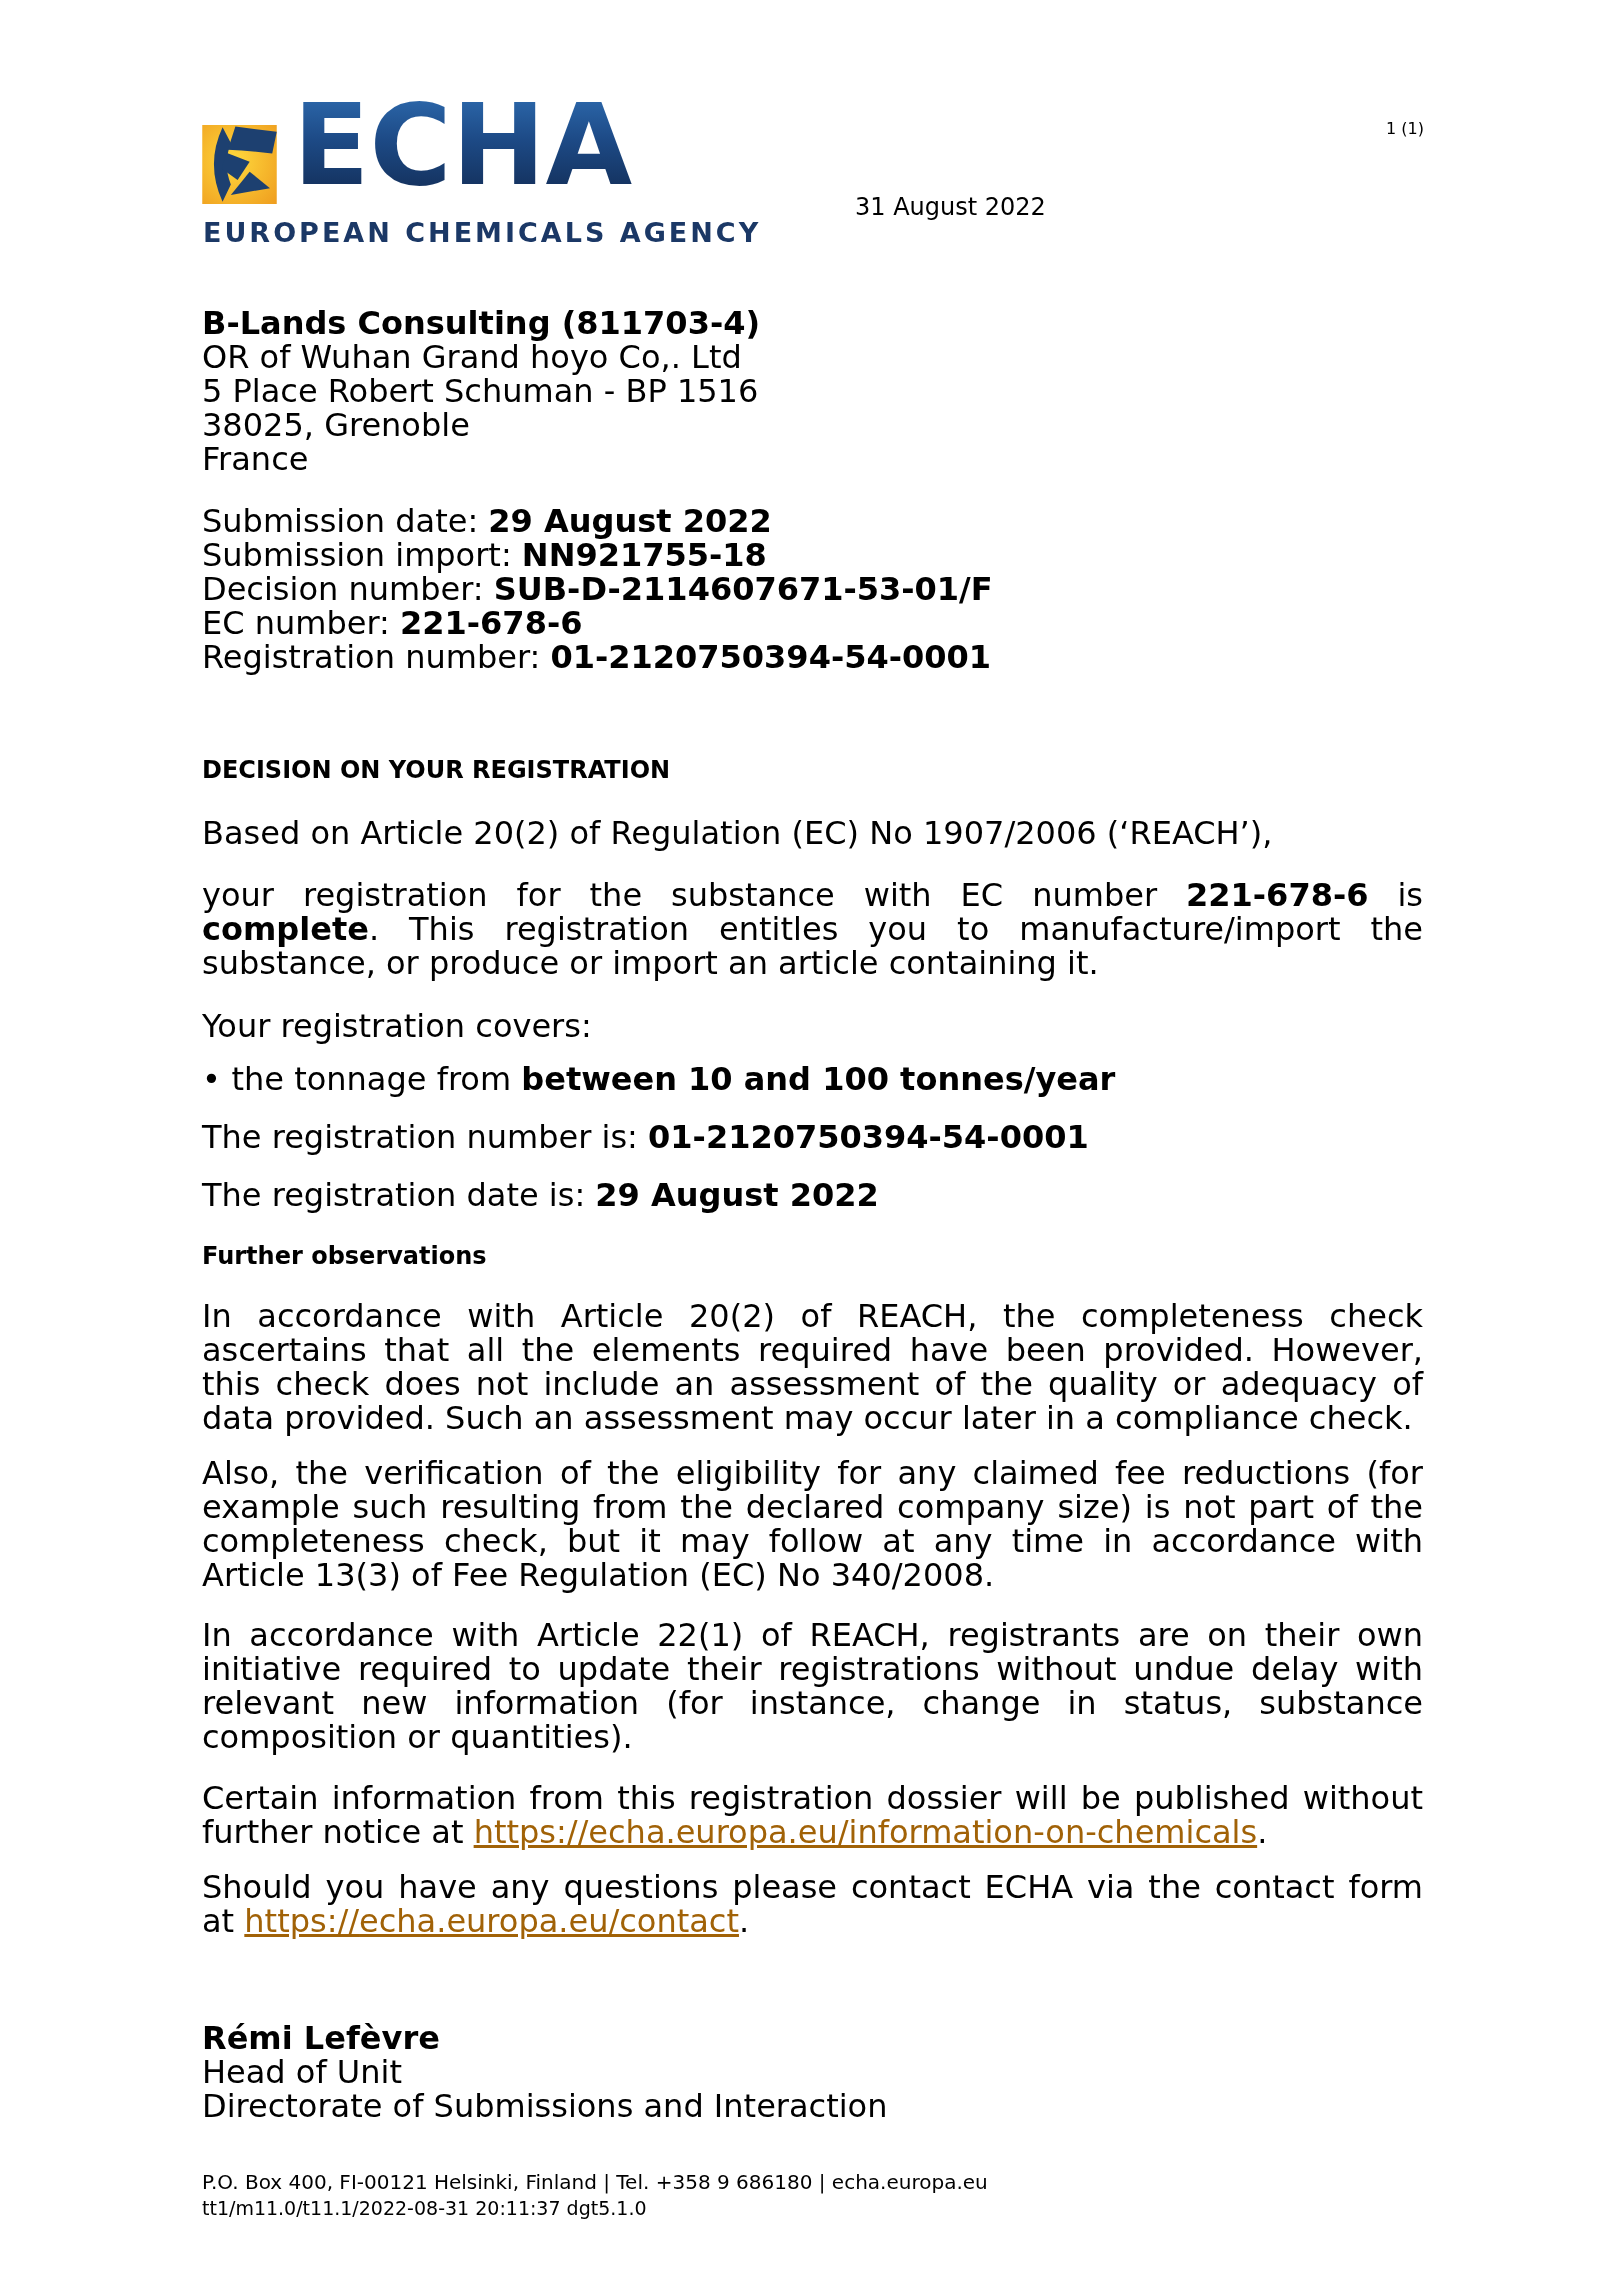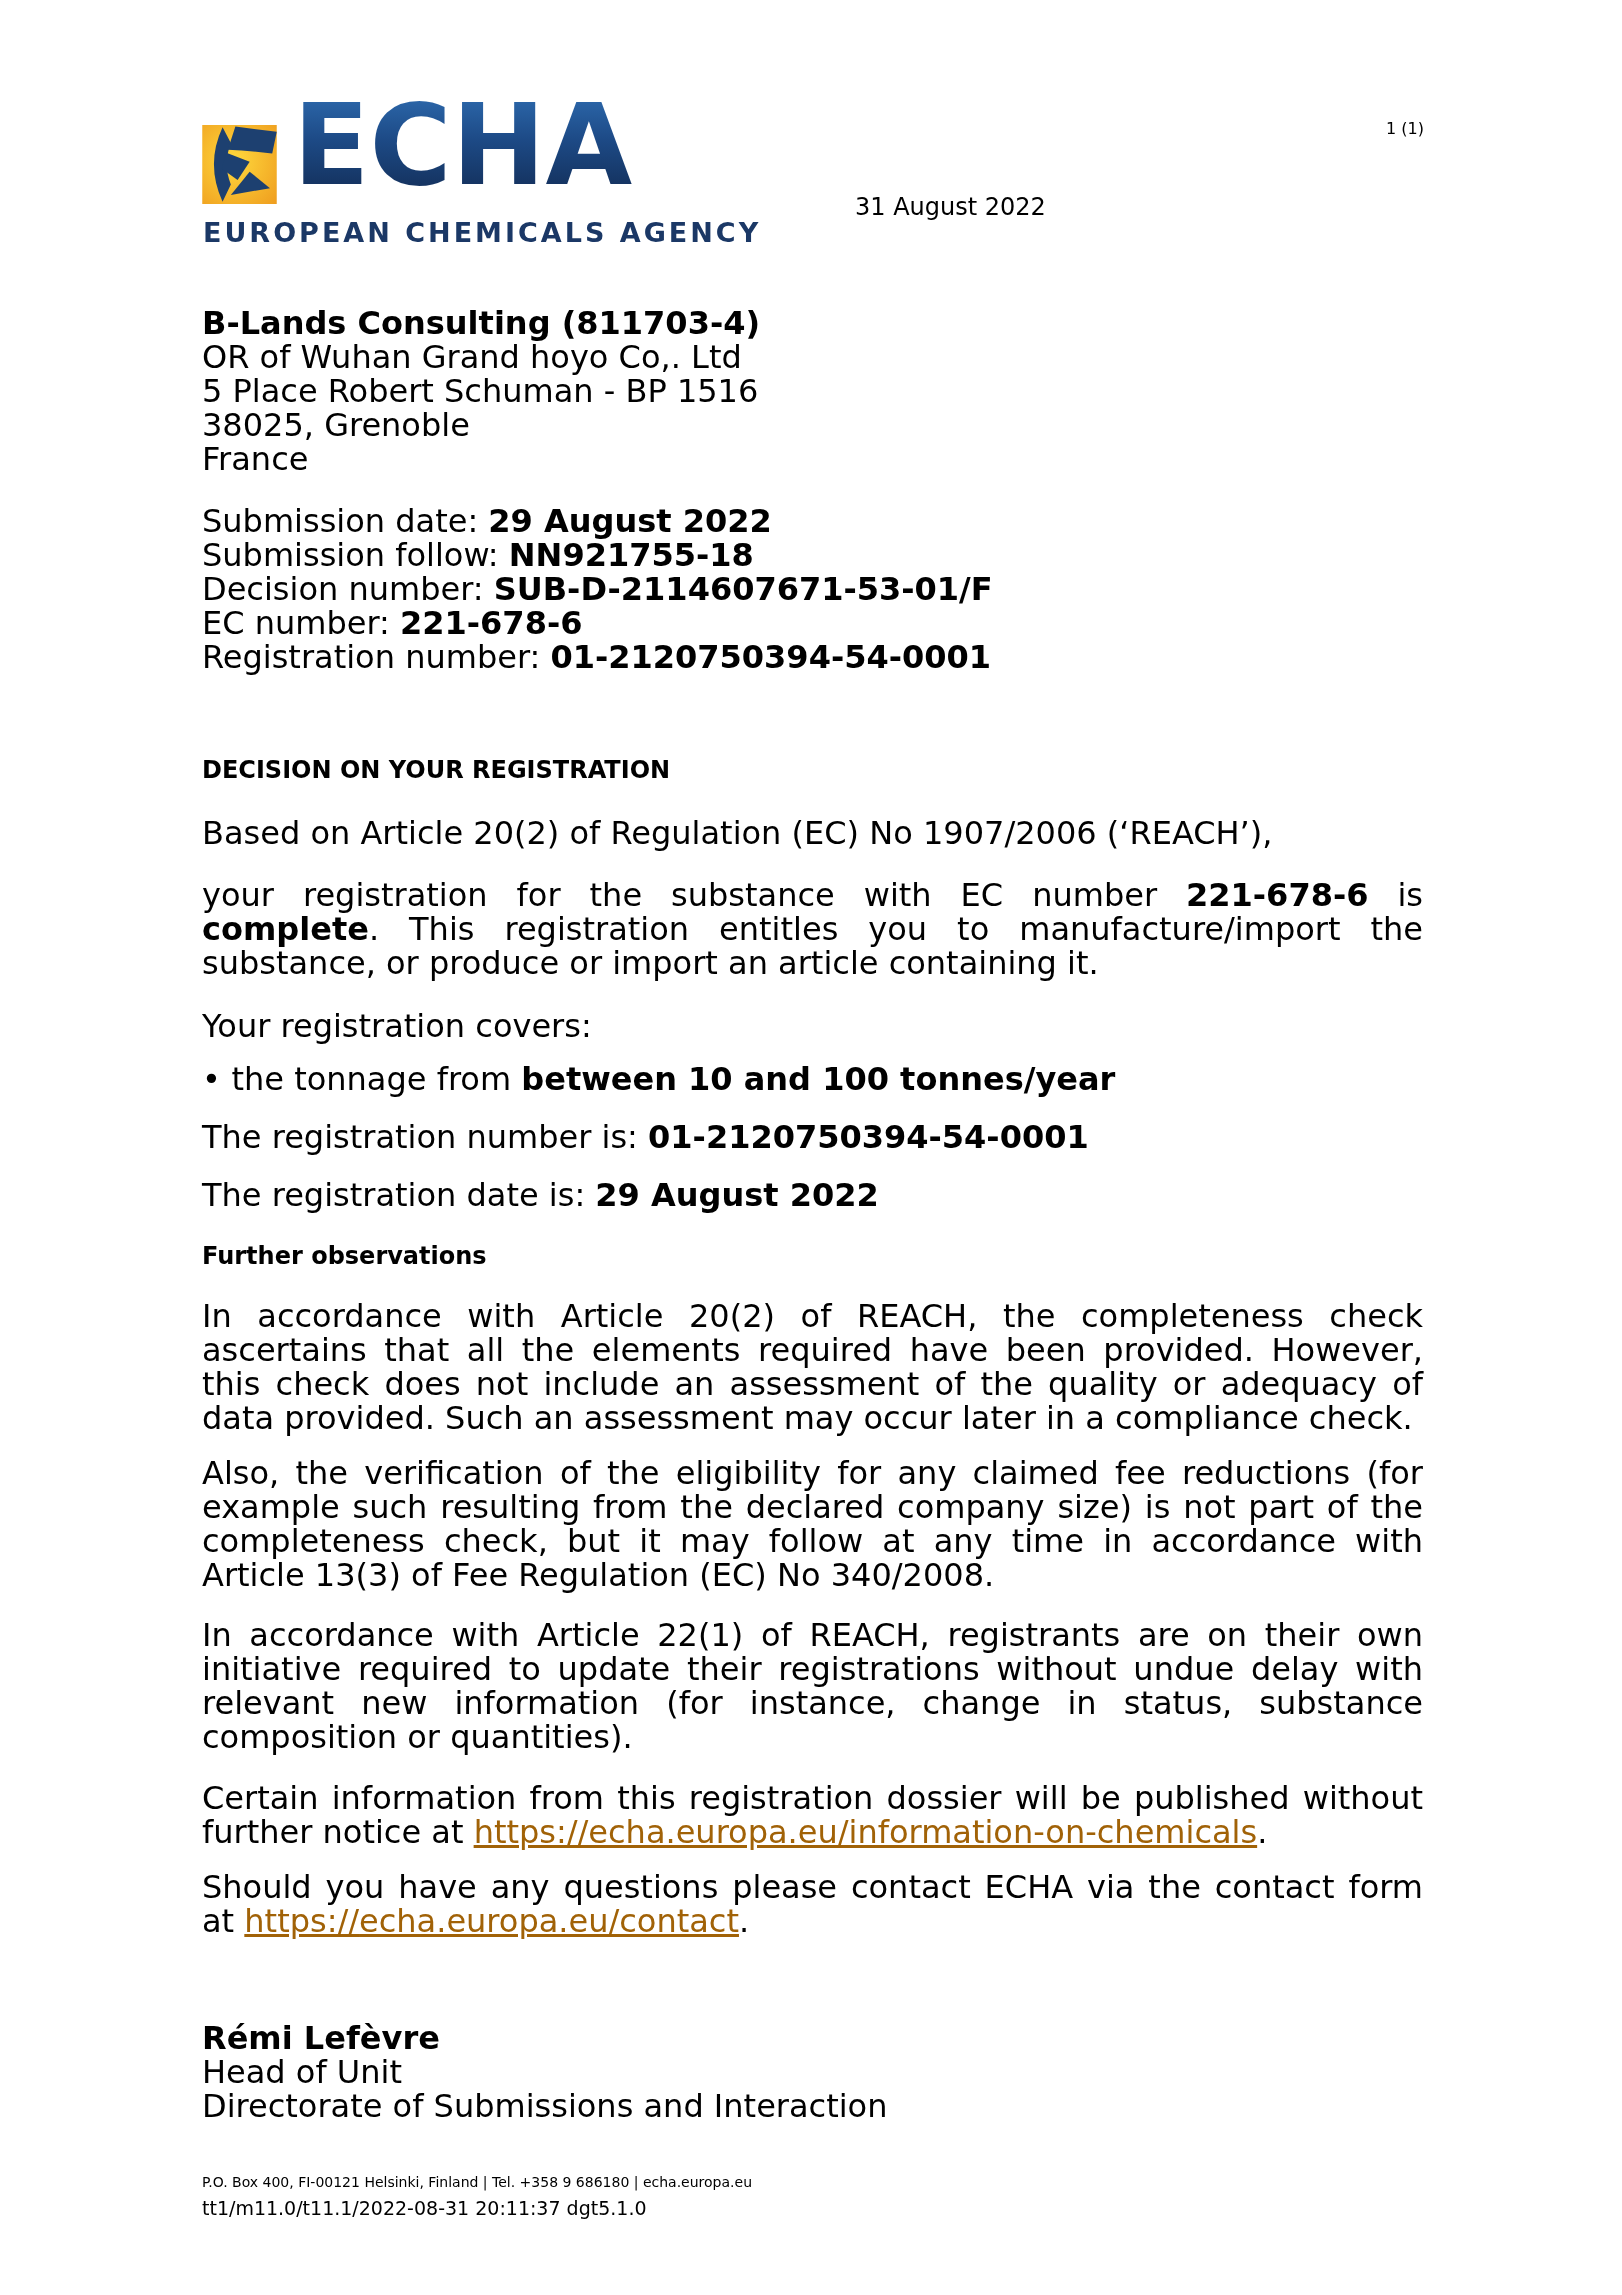--- a/index.html
+++ b/index.html
@@ -61,21 +61,21 @@
   .p-obs3 { margin-bottom: 26.4px; }
   .p-publish { margin-bottom: 21px; }
   .p-questions { margin-bottom: 83px; }
 
   .doc-link { color: #a16207; text-decoration: underline; }
 
   .sig-name { font-weight: 700; }
 
   
   .footer { position: absolute; left: 202px; top: 2171px; width: 1221px; }
-  .footer-contact { font-size: 14px; line-height: 23.4px; color: #000000; }
+  .footer-contact { font-size: 20px; line-height: 23.4px; color: #000000; }
   .footer-meta { font-size: 19px; line-height: 23.4px; color: #000000; margin-top: 3px; }
 </style>
 </head>
 <body>
 
 <div class="page">
 
   <svg class="logo-mark" viewBox="0 0 99 105" xmlns="http://www.w3.org/2000/svg" aria-hidden="true">
     <defs>
       <radialGradient id="goldGrad" cx="42%" cy="45%" r="78%">
@@ -100,21 +100,21 @@
     <div class="recipient">
       <div class="line b">B-Lands Consulting (811703-4)</div>
       <div class="line">OR of Wuhan Grand hoyo Co,. Ltd</div>
       <div class="line">5 Place Robert Schuman - BP 1516</div>
       <div class="line">38025, Grenoble</div>
       <div class="line">France</div>
     </div>
 
     <div class="submission">
       <div class="line"><span>Submission date: </span><span class="b">29 August 2022</span></div>
-      <div class="line"><span>Submission follow: </span><span class="b">NN921755-18</span></div>
+      <div class="line"><span>Submission import: </span><span class="b">NN921755-18</span></div>
       <div class="line"><span>Decision number: </span><span class="b">SUB-D-2114607671-53-01/F</span></div>
       <div class="line"><span>EC number: </span><span class="b">221-678-6</span></div>
       <div class="line"><span>Registration number: </span><span class="b">01-2120750394-54-0001</span></div>
     </div>
 
     <div class="h-decision">DECISION ON YOUR REGISTRATION</div>
 
     <p class="p-basedon">Based on Article 20(2) of Regulation (EC) No 1907/2006 (‘REACH’),</p>
 
     <p class="p-complete just"><span>your registration for the substance with EC number </span><span class="b">221-678-6</span><span> is </span><span class="b">complete</span><span>. This registration entitles you to manufacture/import the substance, or produce or import an article containing it.</span></p>

